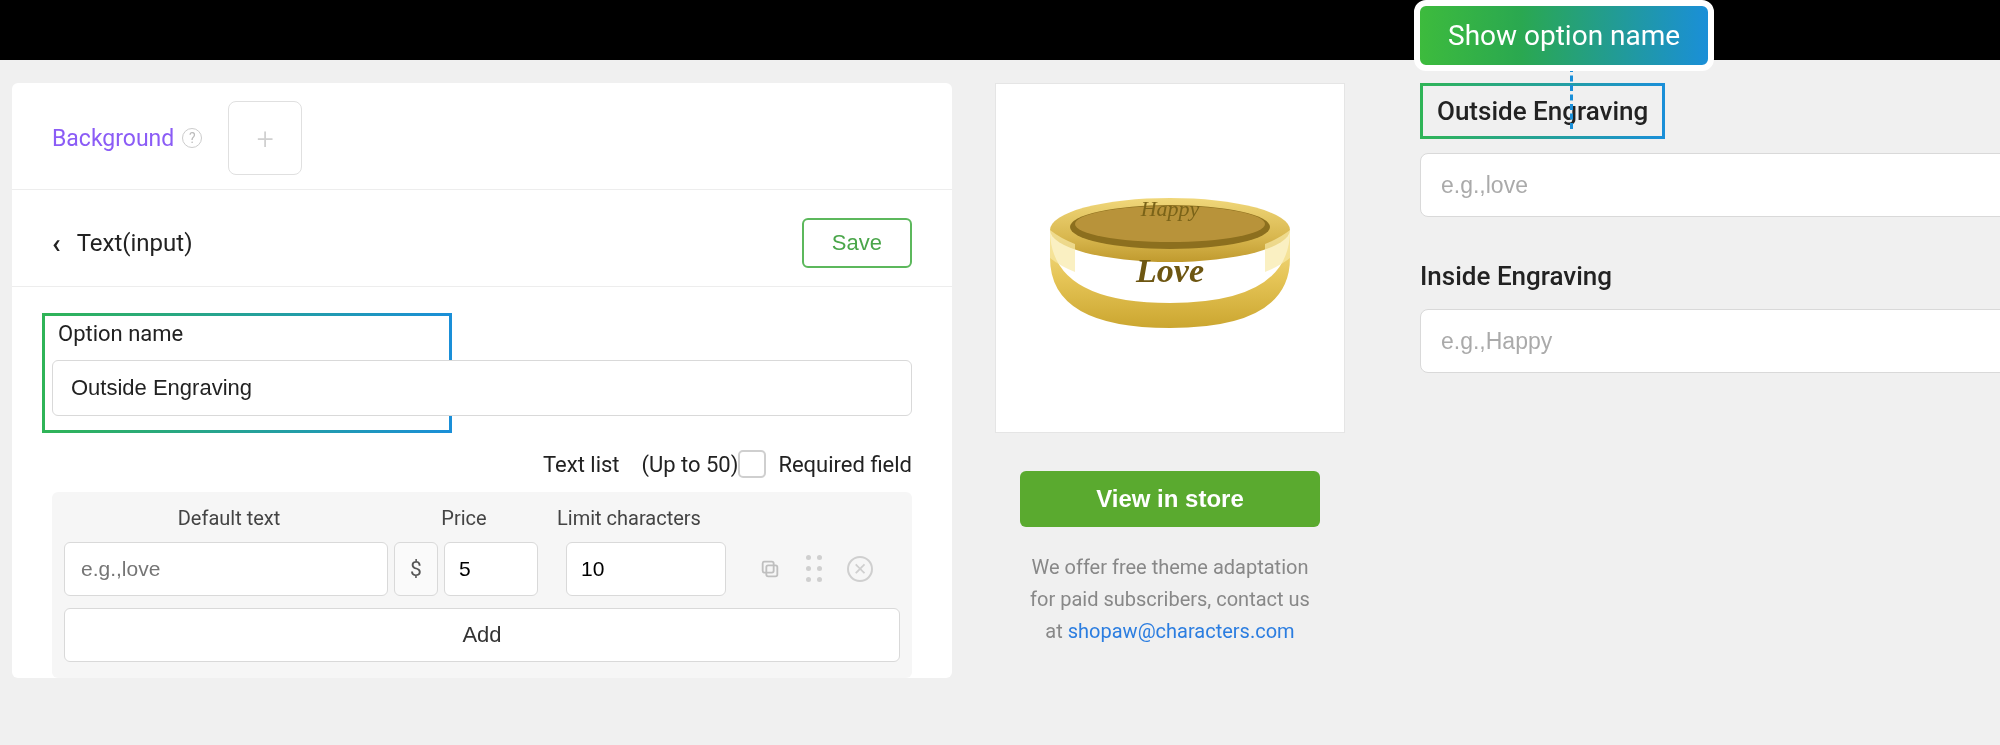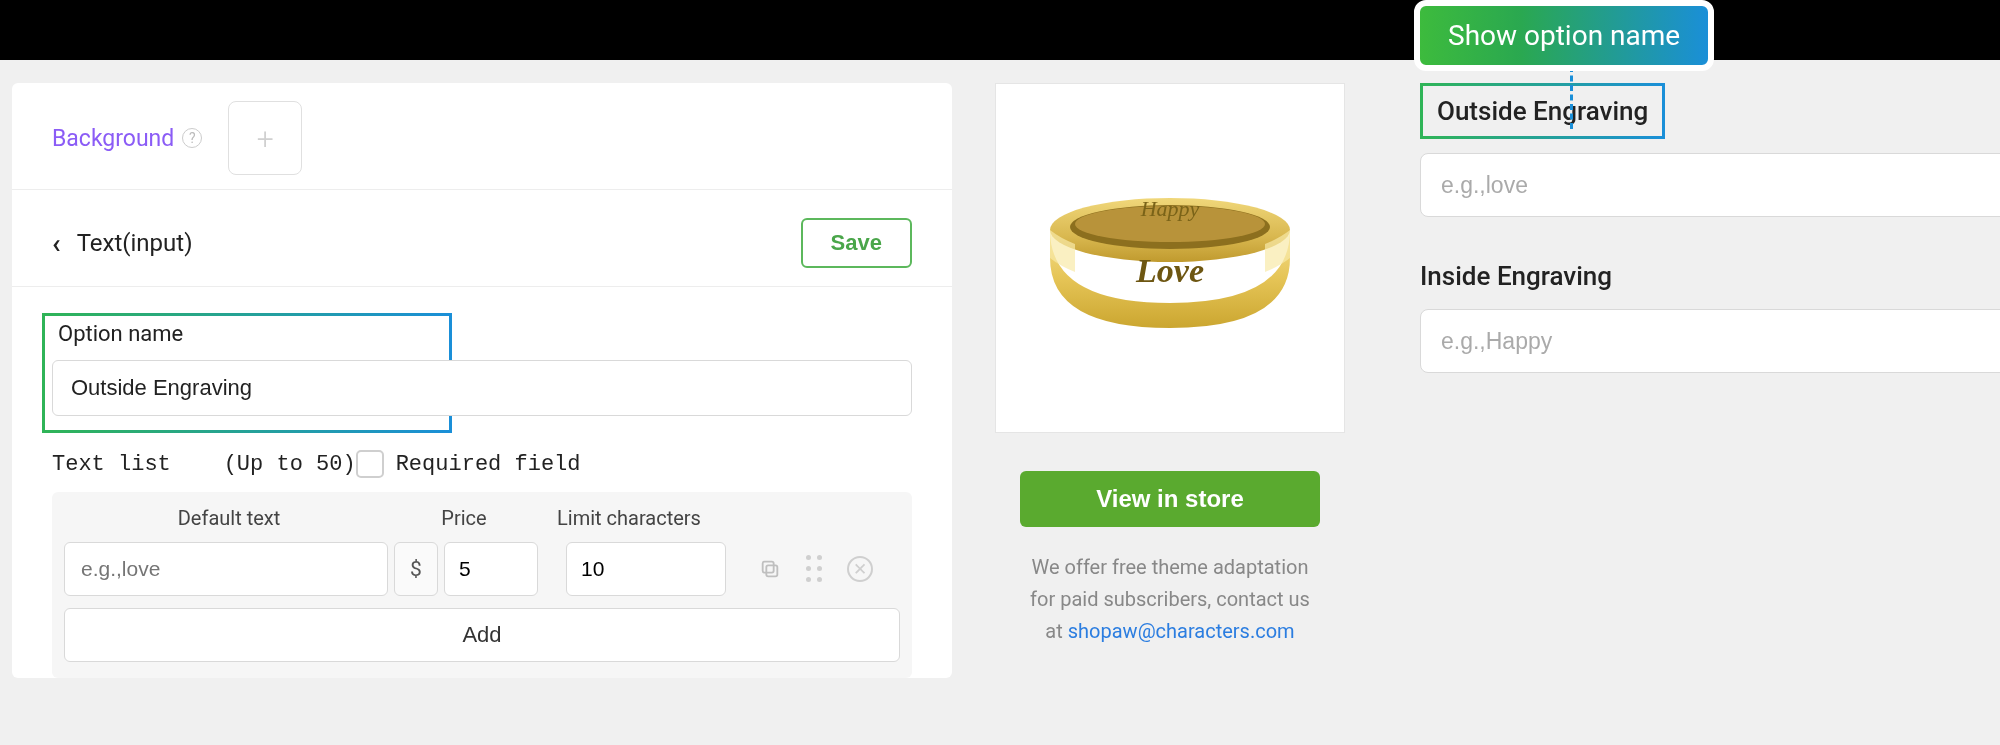--- a/index.html
+++ b/index.html
@@ -114,21 +114,20 @@
       color: #222;
     }
     .save-button {
       border: 2px solid #5cb85c;
       color: #4aa64a;
       background: #fff;
       font-size: 22px;
       padding: 10px 28px;
       border-radius: 6px;
       cursor: pointer;
-      font-weight: bold;
     }
     .option-section {
       padding: 28px 40px 10px 40px;
     }
     .dashed-box {
       border: 3px dashed;
       border-image: linear-gradient(90deg, #2fb457 0%, #1a8fd8 100%) 1;
       border-radius: 6px;
       padding: 10px 10px 14px 10px;
       width: 400px;
@@ -148,23 +147,22 @@
       border: 1px solid #d9d9d9;
       border-radius: 6px;
       font-size: 22px;
       padding: 0 18px;
       color: #222;
       outline: none;
     }
     .text-list-row {
       display: flex;
       align-items: center;
-      justify-content: flex-start;
+      justify-content: flex-end;
       padding: 24px 40px 14px 40px;
-      font-family: Liberation Mono, monospace;
     }
     .text-list-left {
       font-size: 22px;
       color: #222;
     }
     .text-list-right {
       display: flex;
       align-items: center;
       gap: 12px;
     }

